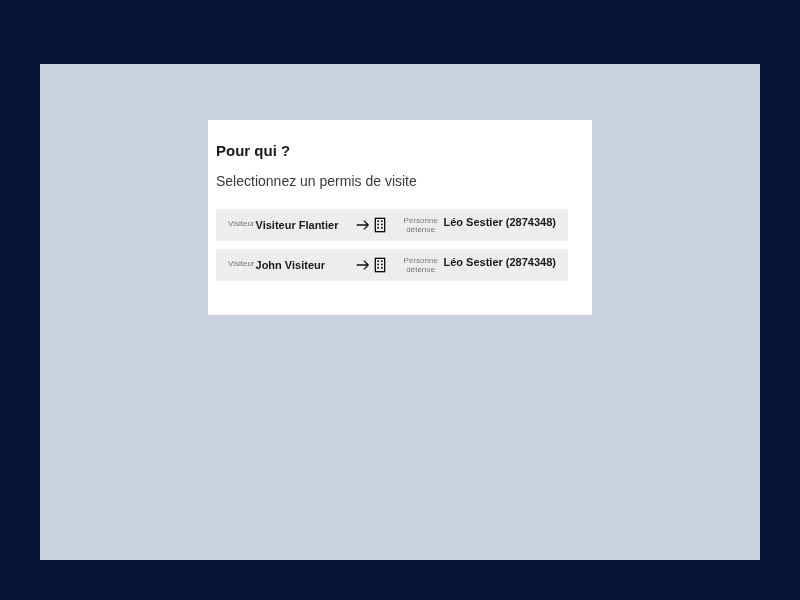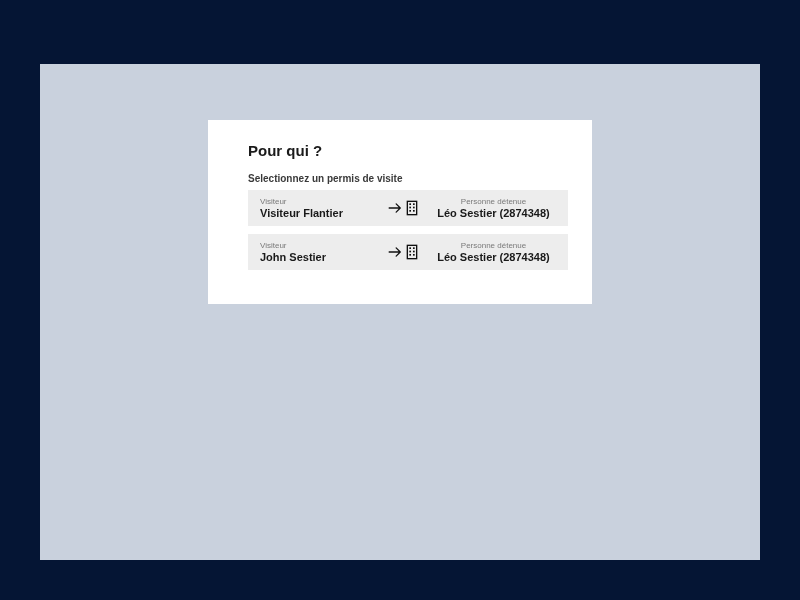--- a/index.html
+++ b/index.html
@@ -21,50 +21,50 @@
       width: 720px;
       height: 496px;
       background: #c9d1dd;
     }
     .card {
       position: absolute;
       left: 168px;
       top: 56px;
       width: 384px;
       background: #ffffff;
-      padding: 22px 24px 20px 40px;
+      padding: 22px 24px 20px 8px;
     }
     .card-title {
       font-size: 15px;
       font-weight: 700;
       color: #1a1a1a;
       margin-bottom: 14px;
     }
     .card-subtitle {
-      font-size: 10px;
-      font-weight: 700;
+      font-size: 14px;
+      font-weight: 400;
       color: #3a3a3a;
-      margin-bottom: 6px;
+      margin-bottom: 20px;
     }
     .permit-list {
       display: flex;
       flex-direction: column;
       gap: 8px;
       margin-bottom: 14px;
     }
     .permit-item {
       background: #ededed;
       display: flex;
       align-items: center;
       padding: 7px 12px;
       cursor: pointer;
     }
     .permit-col {
       display: flex;
-      flex-direction: column;
+      flex-direction: row;
       gap: 1px;
     }
     .permit-col.left {
       width: 128px;
       flex-shrink: 0;
     }
     .permit-col.right {
       flex: 1;
       margin-left: 12px;
       text-align: center;
@@ -136,21 +136,21 @@
         </div>
         <div class="permit-col right">
           <span class="permit-label">Personne détenue</span>
           <span class="permit-name">Léo Sestier (2874348)</span>
         </div>
       </div>
 
       <div class="permit-item">
         <div class="permit-col left">
           <span class="permit-label">Visiteur</span>
-          <span class="permit-name">John Sestier</span>
+          <span class="permit-name">John Visiteur</span>
         </div>
         <div class="permit-icon-group">
           <svg class="arrow-svg" viewBox="0 0 24 20">
             <path d="M2 10 L20 10 M14 3 L21 10 L14 17" stroke="#111" stroke-width="2.2" fill="none" stroke-linecap="round" stroke-linejoin="round"></path>
           </svg>
           <svg class="building-svg" viewBox="0 0 20 24">
             <rect x="3" y="2" width="14" height="20" stroke="#111" stroke-width="2" fill="none"></rect>
             <rect x="6" y="5" width="2.5" height="2.5" fill="#111"></rect>
             <rect x="11.5" y="5" width="2.5" height="2.5" fill="#111"></rect>
             <rect x="6" y="10" width="2.5" height="2.5" fill="#111"></rect>

